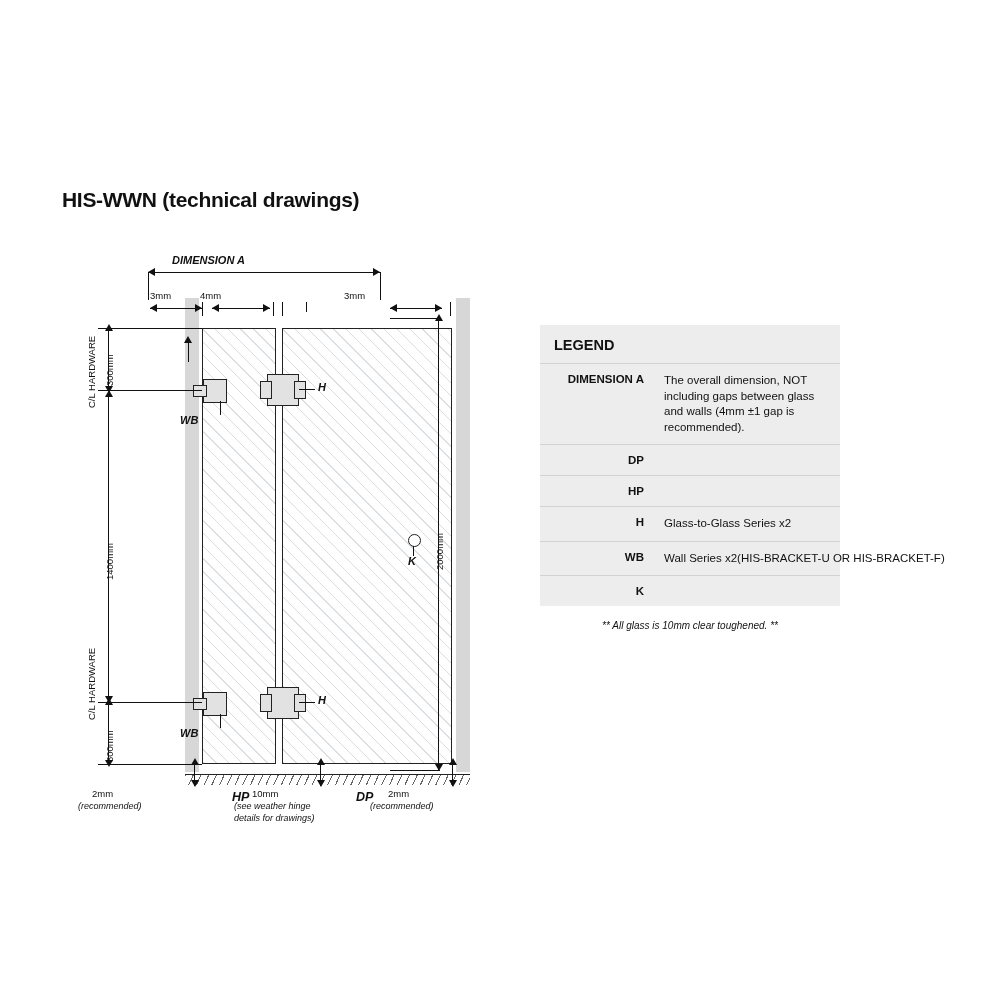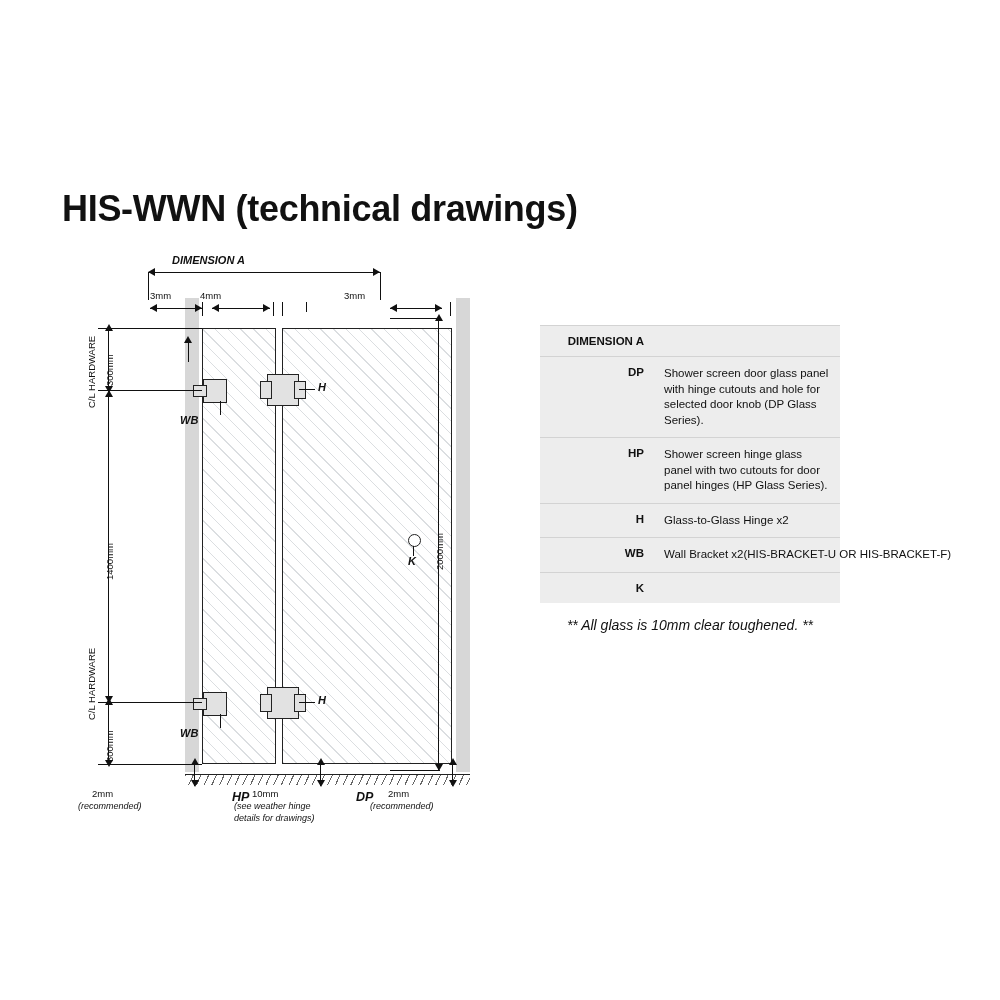--- a/index.html
+++ b/index.html
@@ -5,21 +5,21 @@
   html,body{margin:0;padding:0;}
   body{
     width:1000px;height:1000px;background:#ffffff;
     font-family:"Liberation Sans", sans-serif;
     color:#111;position:relative;overflow:hidden;
   }
   .page{position:absolute;inset:0;}
 
   .title{
     position:absolute;left:62px;top:188px;
-    font-size:36px;font-weight:bold;letter-spacing:-0.3px;color:#111;
+    font-size:21px;font-weight:bold;letter-spacing:-0.3px;color:#111;
     white-space:nowrap;
   }
 
   
   .drawing{position:absolute;left:60px;top:250px;width:420px;height:590px;}
   .wall{position:absolute;background:#d7d7d7;}
   .wall-left{left:125px;top:48px;width:14px;height:474px;}
   .wall-right{left:396px;top:48px;width:14px;height:474px;}
 
   
@@ -75,21 +75,21 @@
   .note{font-size:9px;font-style:italic;}
 
   
   .legend{position:absolute;left:540px;top:325px;width:300px;}
   .legend-box{background:#ededed;width:300px;}
   .legend-title{font-size:14.5px;font-weight:bold;padding:12px 14px 10px 14px;}
   .lrow{display:flex;border-top:1px solid #d3d3d3;}
   .lrow .k{width:96px;flex:0 0 96px;text-align:right;padding:9px 10px 9px 8px;font-size:11.5px;font-weight:bold;}
   .lrow .v{flex:1;padding:9px 10px 9px 10px;font-size:11.5px;line-height:1.35;}
   .lrow.wide .v{white-space:nowrap;}
-  .legend-foot{font-size:14px;font-style:italic;text-align:center;padding:14px 0 0 0;width:300px;}
+  .legend-foot{font-size:10px;font-style:italic;text-align:center;padding:14px 0 0 0;width:300px;}
 </style>
 </head>
 <body>
 
 <div class="page">
 
   <div class="title">HIS-WWN (technical drawings)</div>
 
   <div class="drawing">
 
@@ -205,39 +205,39 @@
 
     <div class="dim-line v-line" style="left:392px;top:512px;height:24px;"></div>
     <div class="arrow ar-up" style="left:389px;top:508px;"></div>
     <div class="arrow ar-down" style="left:389px;top:530px;"></div>
     <div class="dim-text small" style="left:328px;top:538px;">2mm</div>
     <div class="dim-text note" style="left:310px;top:551px;">(recommended)</div>
   </div>
 
   <div class="legend">
     <div class="legend-box">
+      <div class="legend-title">LEGEND</div>
 
       <div class="lrow">
         <div class="k">DIMENSION A</div>
+        <div class="v">The overall dimension, NOT including gaps between glass and walls (4mm ±1 gap is recommended).</div>
       </div>
       <div class="lrow">
         <div class="k">DP</div>
-        <div class="v">Shower screen door glass panel with hinge cutouts and hole for selected door knob (DP Glass Series).</div>
       </div>
       <div class="lrow">
         <div class="k">HP</div>
-        <div class="v">Shower screen hinge glass panel with two cutouts for door panel hinges (HP Glass Series).</div>
       </div>
       <div class="lrow">
         <div class="k">H</div>
-        <div class="v">Glass-to-Glass Hinge x2</div>
+        <div class="v">Glass-to-Glass Series x2</div>
       </div>
       <div class="lrow wide">
         <div class="k">WB</div>
-        <div class="v">Wall Bracket x2(HIS-BRACKET-U OR HIS-BRACKET-F)</div>
+        <div class="v">Wall Series x2(HIS-BRACKET-U OR HIS-BRACKET-F)</div>
       </div>
       <div class="lrow">
         <div class="k">K</div>
       </div>
     </div>
     <div class="legend-foot">** All glass is 10mm clear toughened. **</div>
   </div>
 
 </div>
 

